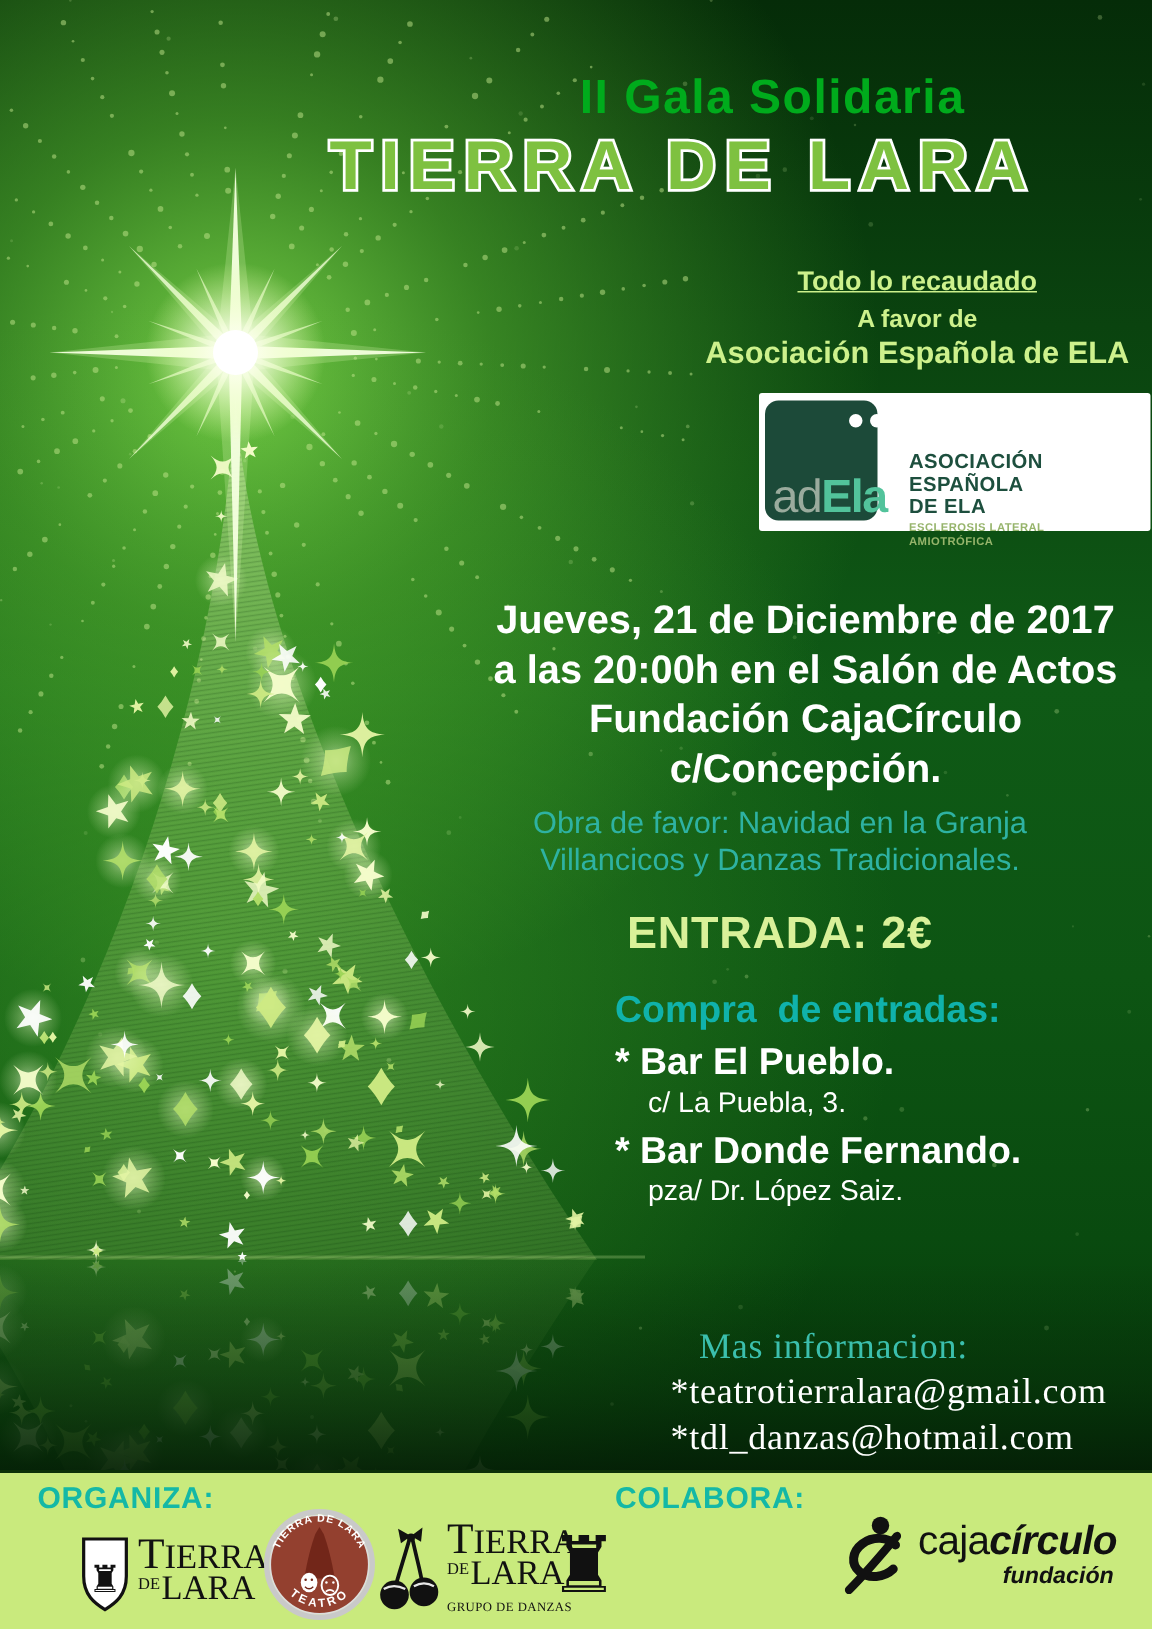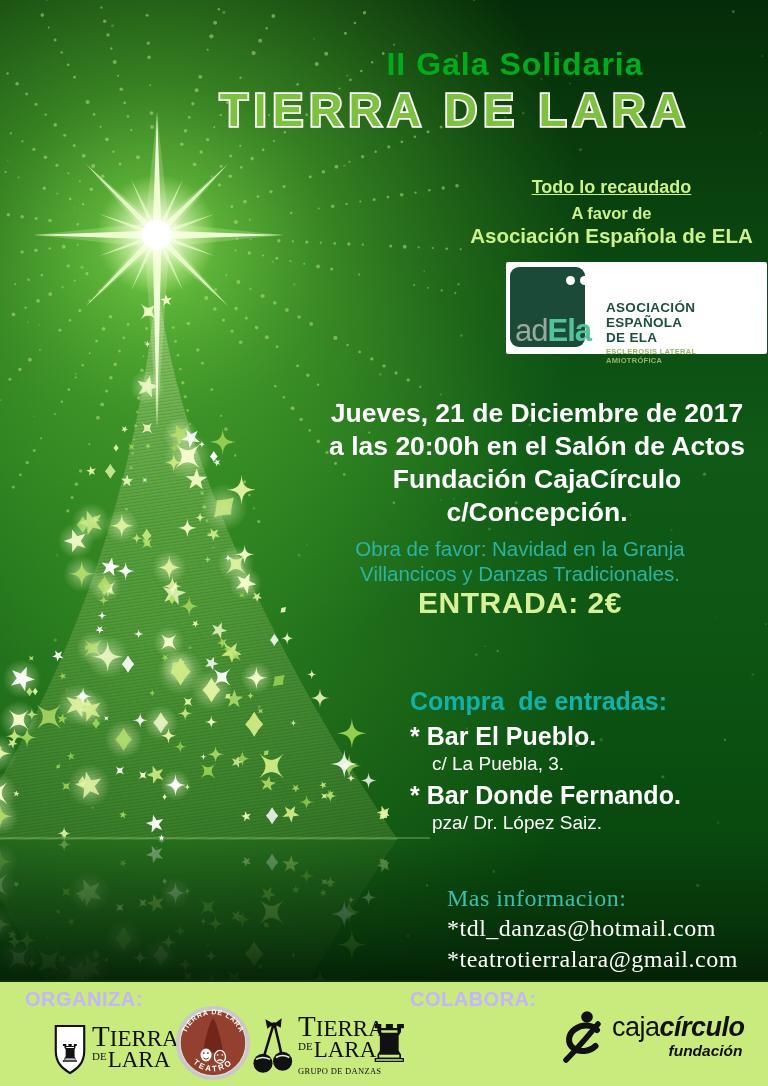--- a/index.html
+++ b/index.html
@@ -25,34 +25,34 @@
   .adela-name .ad{color:#9aab9d;font-weight:400;}
   .adela-name .ela{color:#52c39b;font-weight:bold;}
   .adela-right{position:absolute;left:100px;top:38px;}
   .adela-org{font-size:13.5px;line-height:15px;font-weight:bold;color:#1d4f3e;letter-spacing:.3px;}
   .adela-sub{margin-top:3px;font-size:7.5px;line-height:8.5px;font-weight:bold;color:#96b46b;letter-spacing:.3px;}
 
   .event{left:300px;top:397px;width:474px;text-align:center;color:#fff;font-weight:bold;
          font-size:26.5px;line-height:33px;}
   .show{left:330px;top:536px;width:380px;text-align:center;}
   .show .s1{color:#2eb2a2;font-size:20.5px;line-height:25px;}
-  .show .price{margin-top:0;color:#d9f199;font-size:30px;font-weight:800;letter-spacing:.5px;}
-
-  .tickets{left:410px;top:659px;width:358px;color:#fff;margin-top:28px;}
+  .show .price{margin-top:20px;color:#d9f199;font-size:30px;font-weight:800;letter-spacing:.5px;}
+
+  .tickets{left:410px;top:659px;width:358px;color:#fff;}
   .tk-header{font-size:25px;font-weight:bold;color:#10b2ab;white-space:pre-wrap;margin-bottom:4px;}
   .tk-name{font-size:25px;font-weight:bold;line-height:29px;margin-top:6px;}
   .tk-addr{font-size:19px;line-height:22px;margin-left:22px;margin-top:2px;}
 
   .contact{left:447px;top:883px;font-family:"Liberation Serif",serif;letter-spacing:.5px;}
-  .ct-header{color:#3bbfad;font-size:24px;line-height:30px;}
+  .ct-header{color:#3bbfad;font-size:24px;line-height:30px;margin-left:19px;}
   .ct-mail{color:#fff;font-size:24px;line-height:31px;}
 
   .band{position:absolute;left:0;top:980px;width:768px;height:106px;background:#c9ea7d;
         border-top:2px solid #0c3107;z-index:3;}
-  .band-label{position:absolute;font-size:20px;font-weight:bold;color:#c4b5fd;letter-spacing:.5px;z-index:4;}
+  .band-label{position:absolute;font-size:20px;font-weight:bold;color:#14b8a6;letter-spacing:.5px;z-index:4;}
   .lbl-org{left:25px;top:988px;} .lbl-col{left:410px;top:988px;}
 
   .logo{position:absolute;z-index:4;display:flex;align-items:center;color:#111;}
   .logo-tierra{left:54px;top:1024px;gap:6px;}
   .logo-danzas{left:252px;top:1016px;gap:2px;}
   .tdl-text{font-family:"Liberation Serif",serif;color:#111;}
   .tdl-text .t1{font-size:23px;line-height:21px;}
   .tdl-text .t1::first-letter{font-size:29px;}
   .tdl-text .t2{font-size:23px;line-height:22px;}
   .tdl-text .t2 .de{font-size:11px;position:relative;top:-7px;margin-right:1px;}
@@ -809,22 +809,22 @@
       <div class="tk-addr">c/ La Puebla, 3.</div>
     </div>
     <div>
       <div class="tk-name">* Bar Donde Fernando.</div>
       <div class="tk-addr">pza/ Dr. López Saiz.</div>
     </div>
   </div>
 
   <div class="ov contact">
     <div class="ct-header">Mas informacion:</div>
+    <div class="ct-mail">*teatrotierralara@gmail.com</div>
     <div class="ct-mail">*tdl_danzas@hotmail.com</div>
-    <div class="ct-mail">*teatrotierralara@gmail.com</div>
   </div>
 
   <div class="band"></div>
   <div class="band-label lbl-org">ORGANIZA:</div>
   <div class="band-label lbl-col">COLABORA:</div>
 
   <div class="logo logo-tierra">
     <svg width="32" height="52" viewBox="0 0 36 58">
       <path d="M2,2 H34 V30 C34,44 26,50 18,55 C10,50 2,44 2,30 Z" fill="#ffffff" stroke="#111111" stroke-width="2.4"></path>
       <text class="shield-rook" x="18" y="42" text-anchor="middle" font-size="28" fill="#111111">♜</text>

